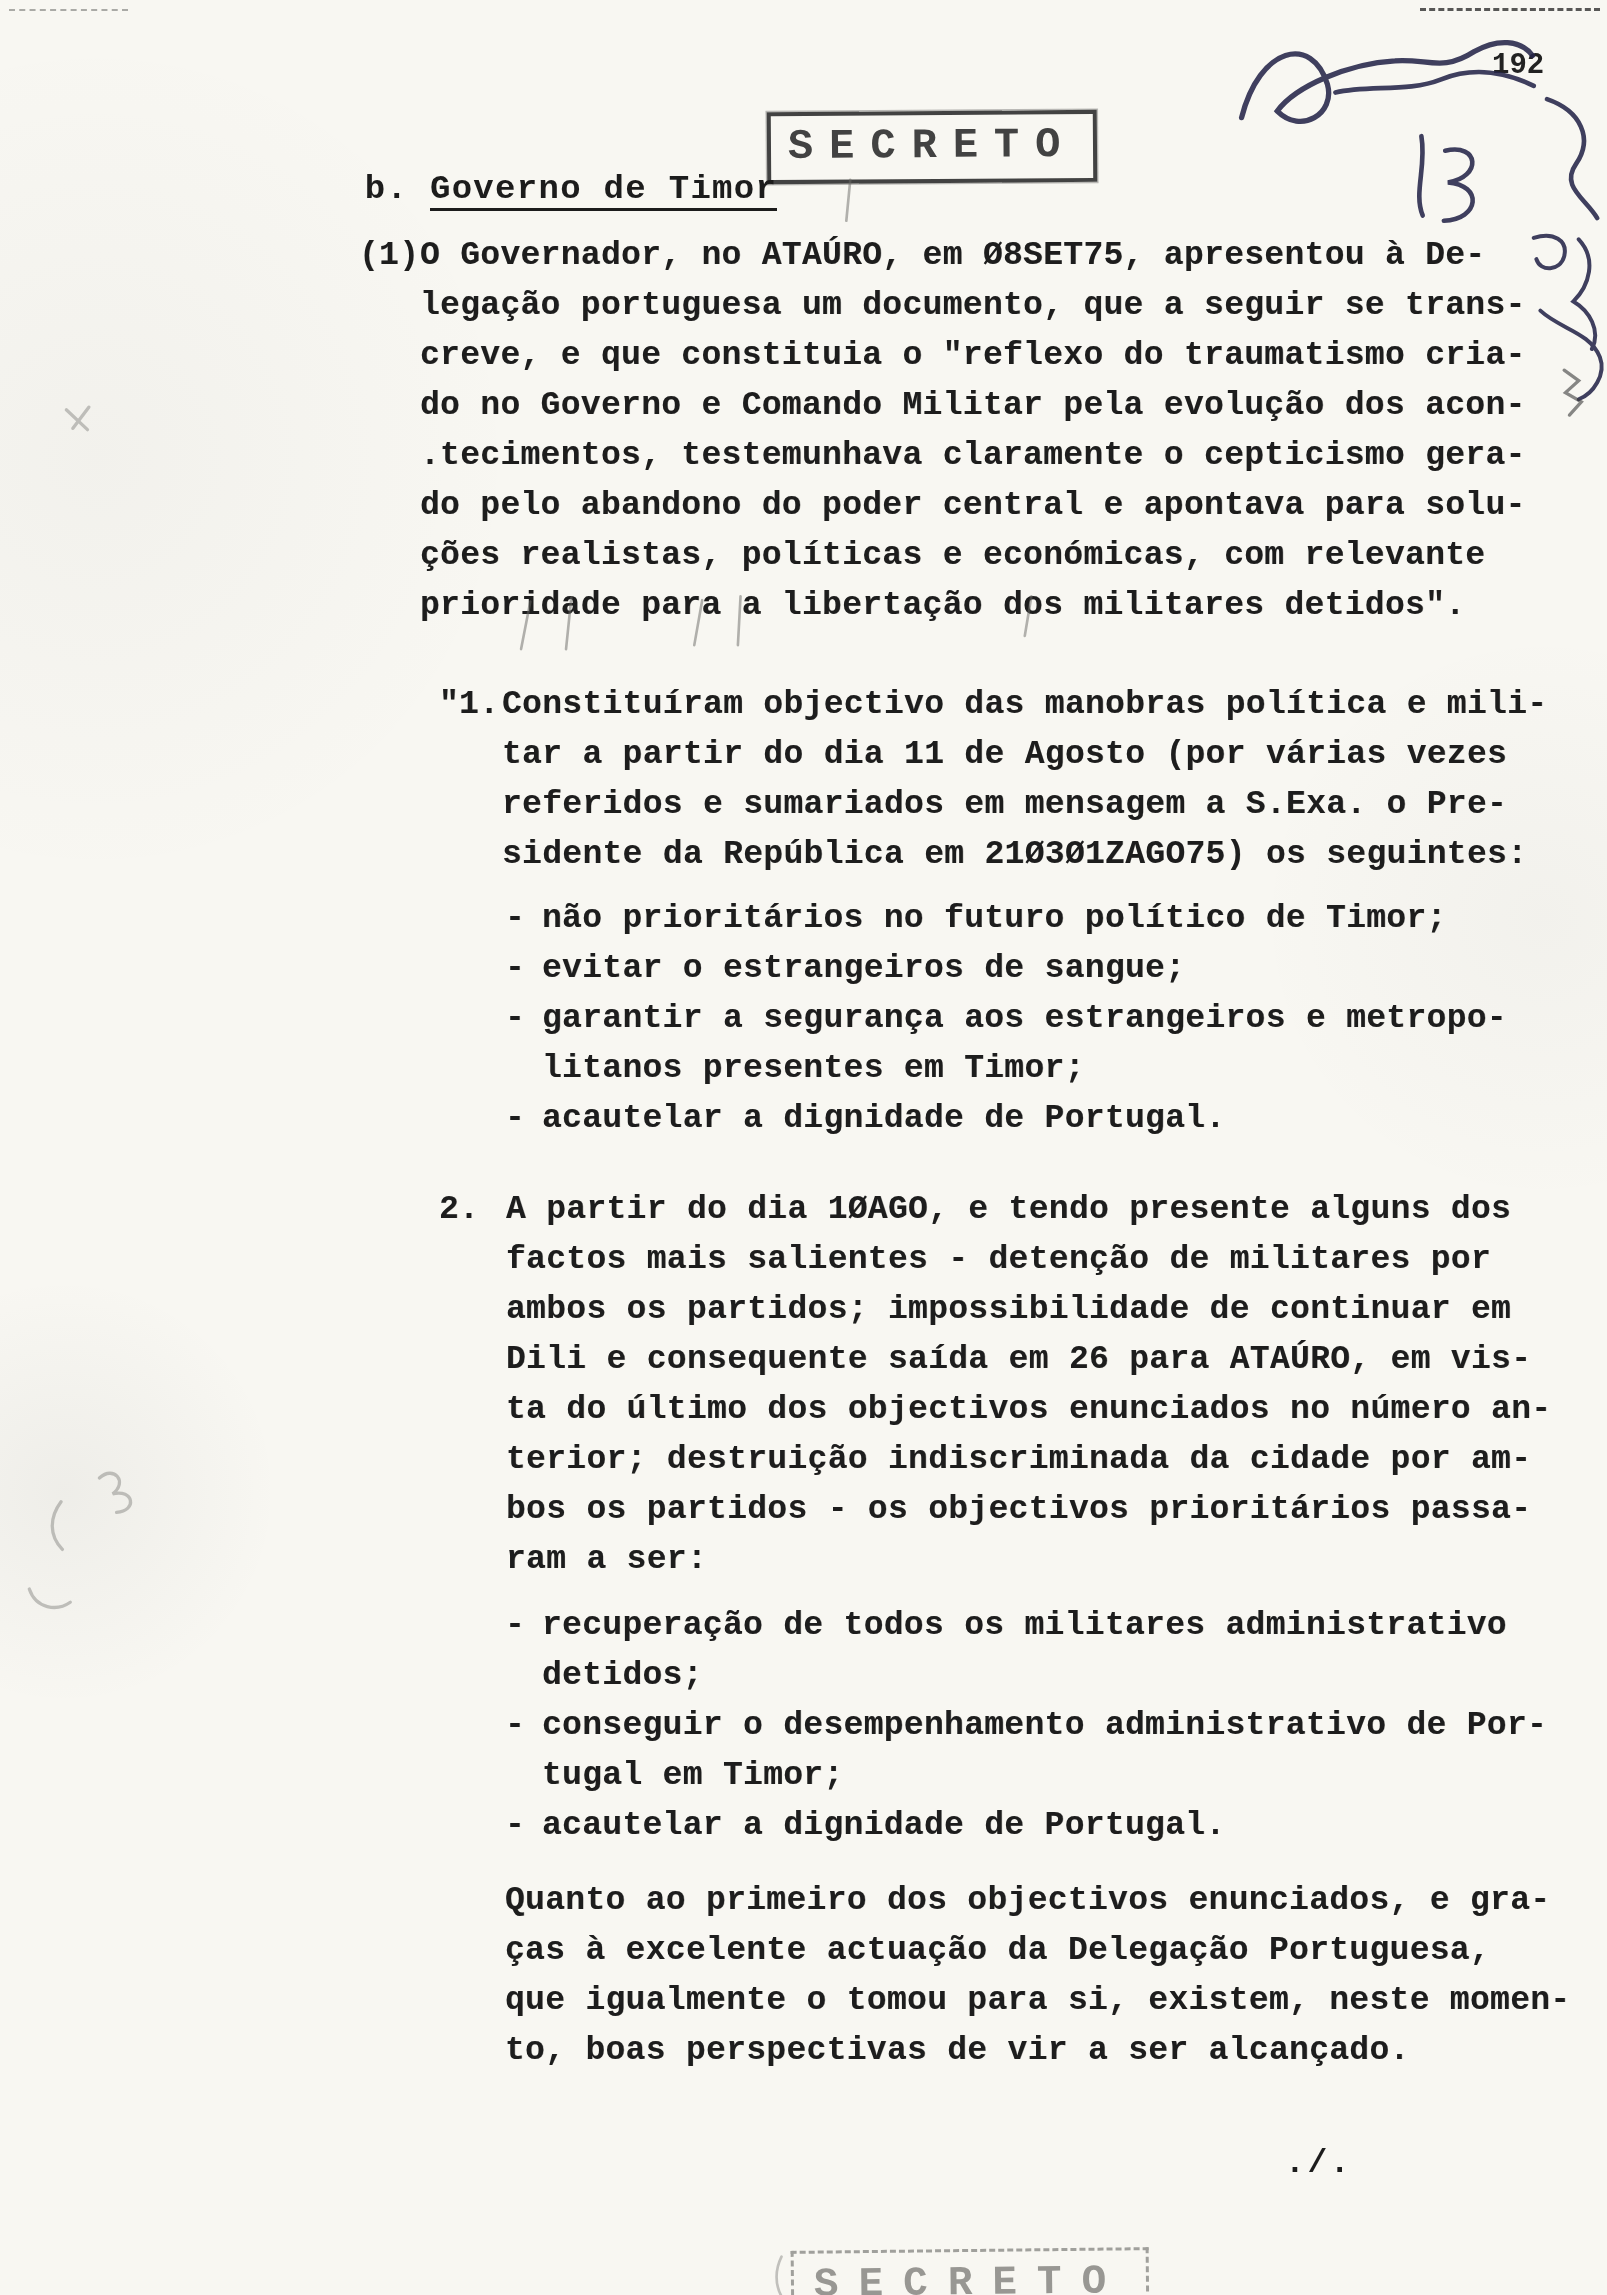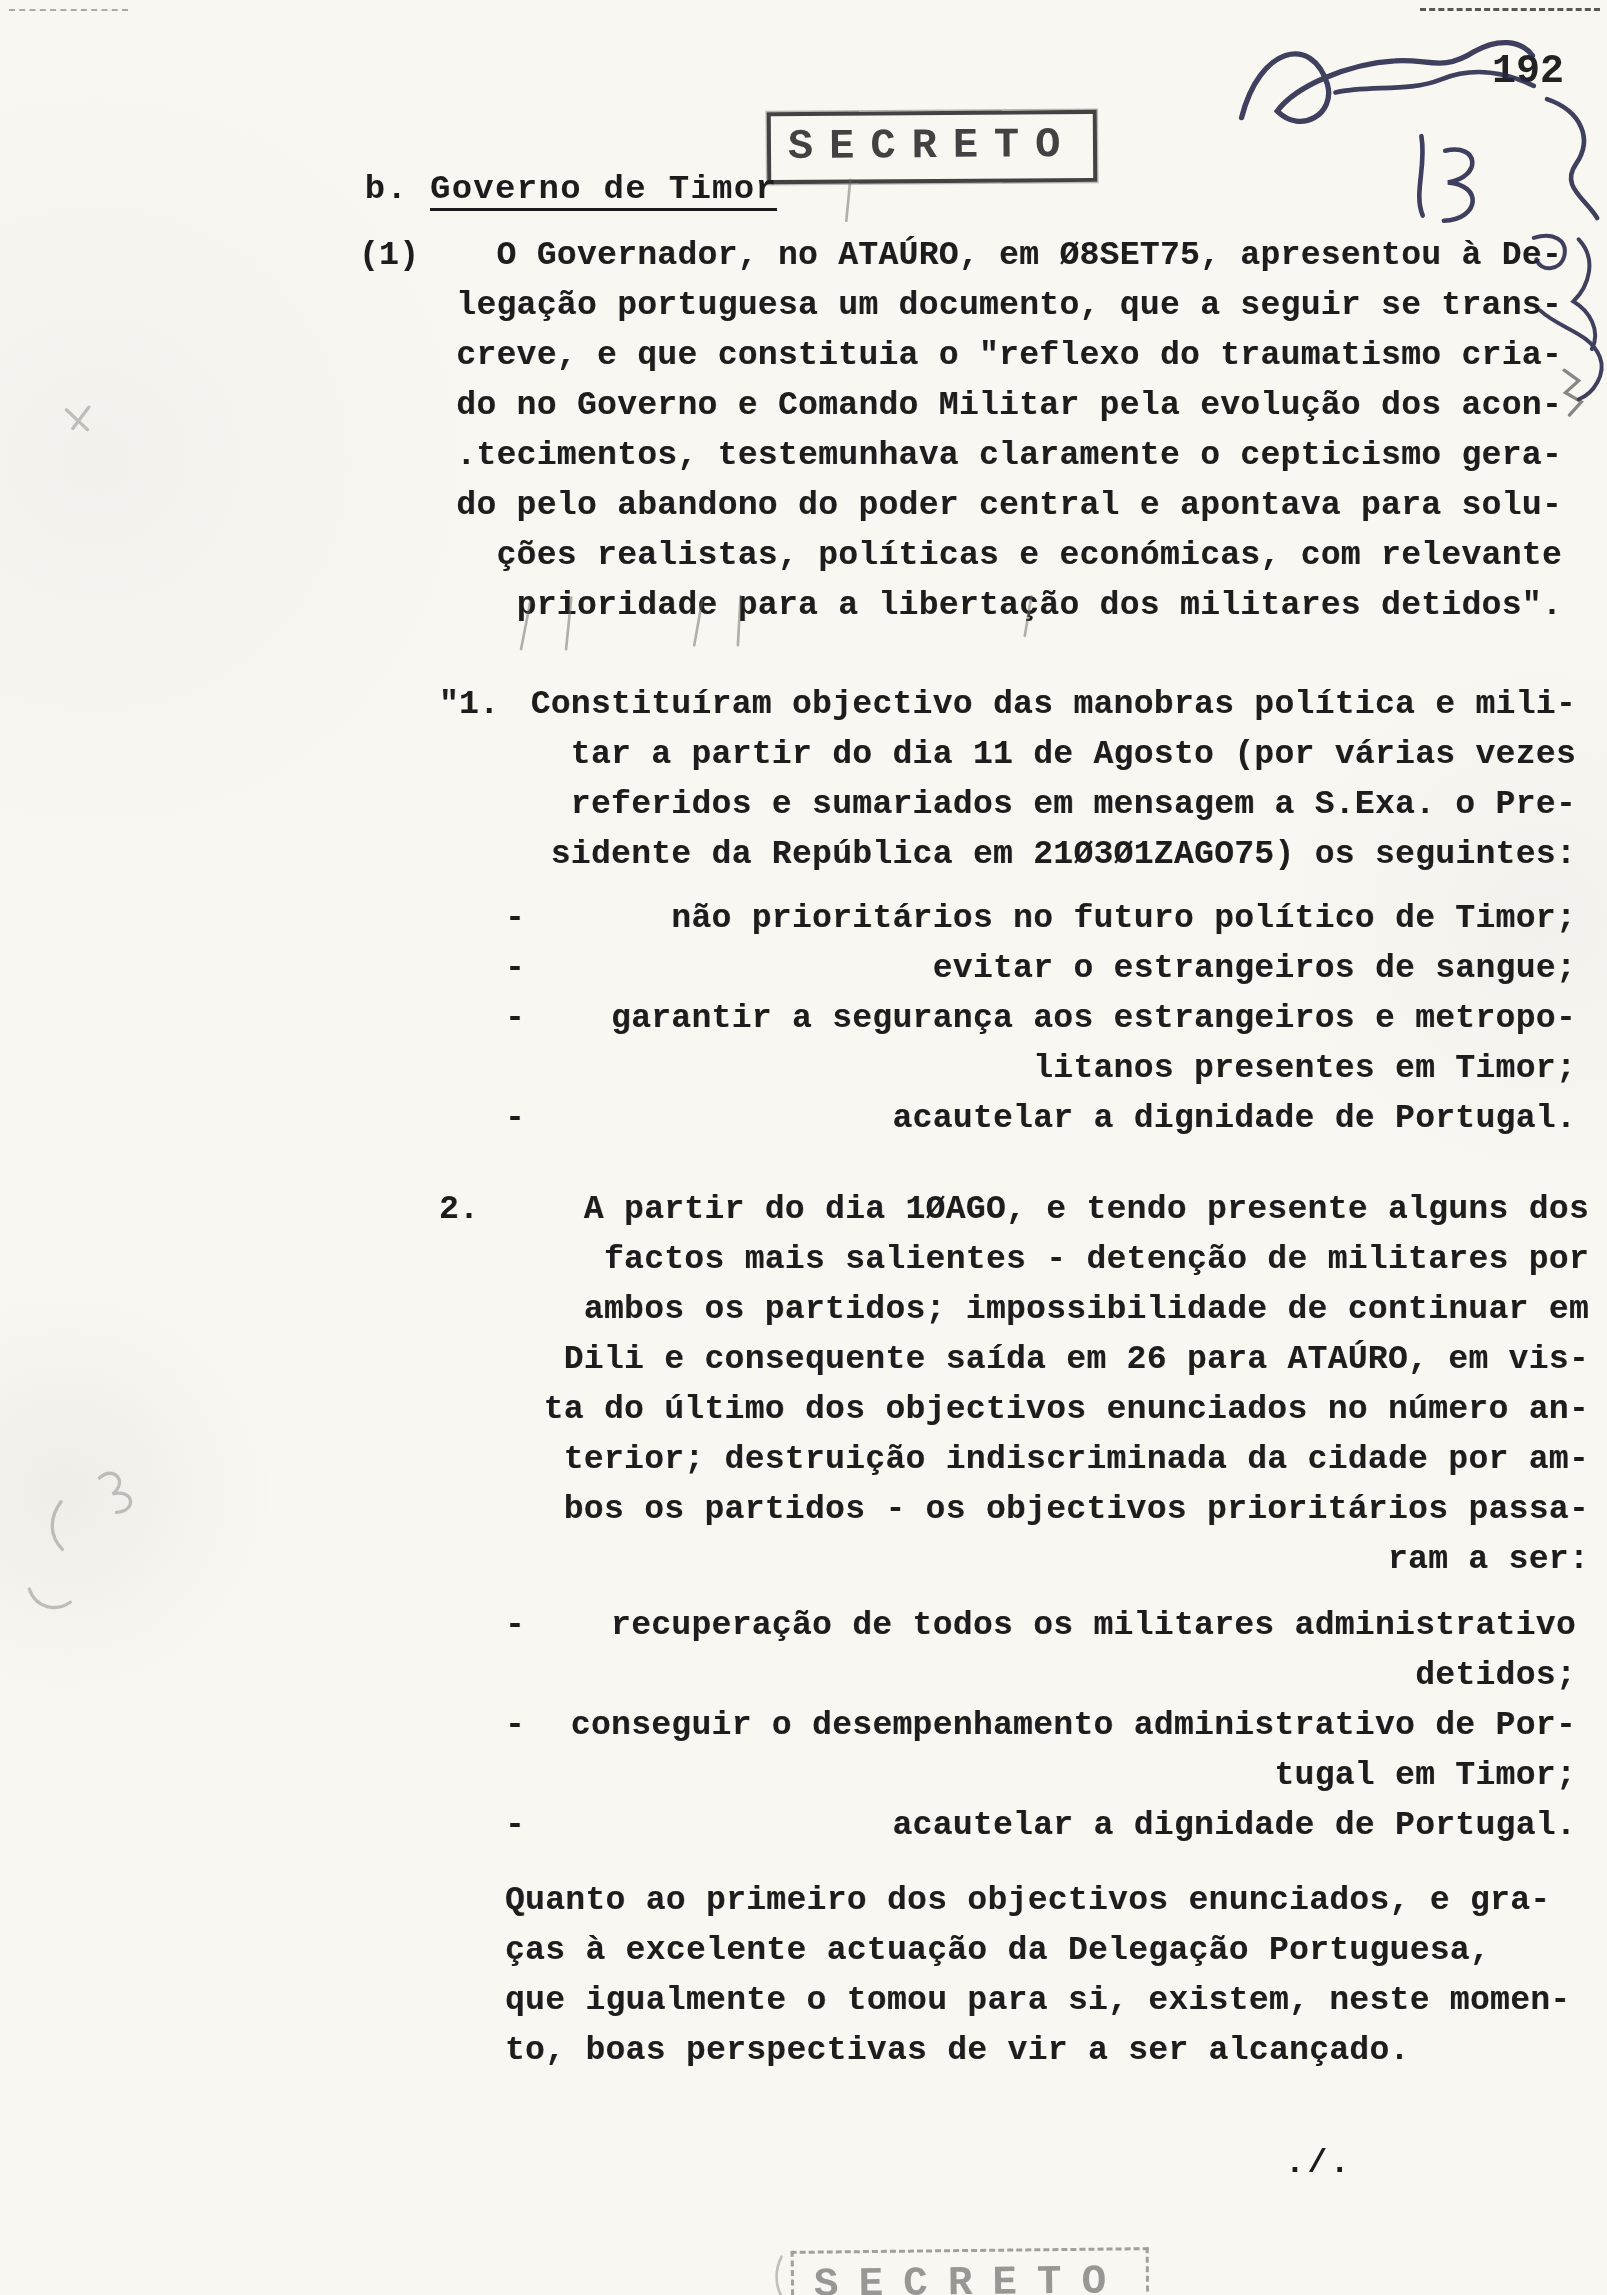--- a/index.html
+++ b/index.html
@@ -24,36 +24,36 @@
     font-size:33px;
     line-height:50px;
     font-weight:700;
     letter-spacing:0.3px;
     color:#1d1d1d;
     text-shadow:0.4px 0.4px 0 rgba(25,25,25,.35);
   }
   .abs{position:absolute;}
   .flexrow{display:flex;align-items:flex-start;}
   .marker{flex:0 0 auto;white-space:pre;}
-  .btext{flex:1 1 auto;white-space:pre-line;text-align:right;}
+  .btext{flex:1 1 auto;white-space:pre-line;}
 
   
   .dash-top-left{
     left:9.3px;top:9.3px;width:119px;height:0;
     border-top:2.6px dashed #8a8a86;opacity:.7;
   }
   .dash-top-right{
     left:1420px;top:8px;width:180px;height:0;
     border-top:3.3px dashed #3c3c3a;opacity:.85;
   }
 
   
   .page-number{
     left:1492px;top:49px;
-    font-size:40px;font-weight:700;color:#222;
+    font-size:29px;font-weight:700;color:#222;
   }
 
   
   .heading{
     left:278px;top:132px;
     font-size:34px;font-weight:700;
     letter-spacing:1.3px;
     white-space:pre;
   }
   .heading .title{

